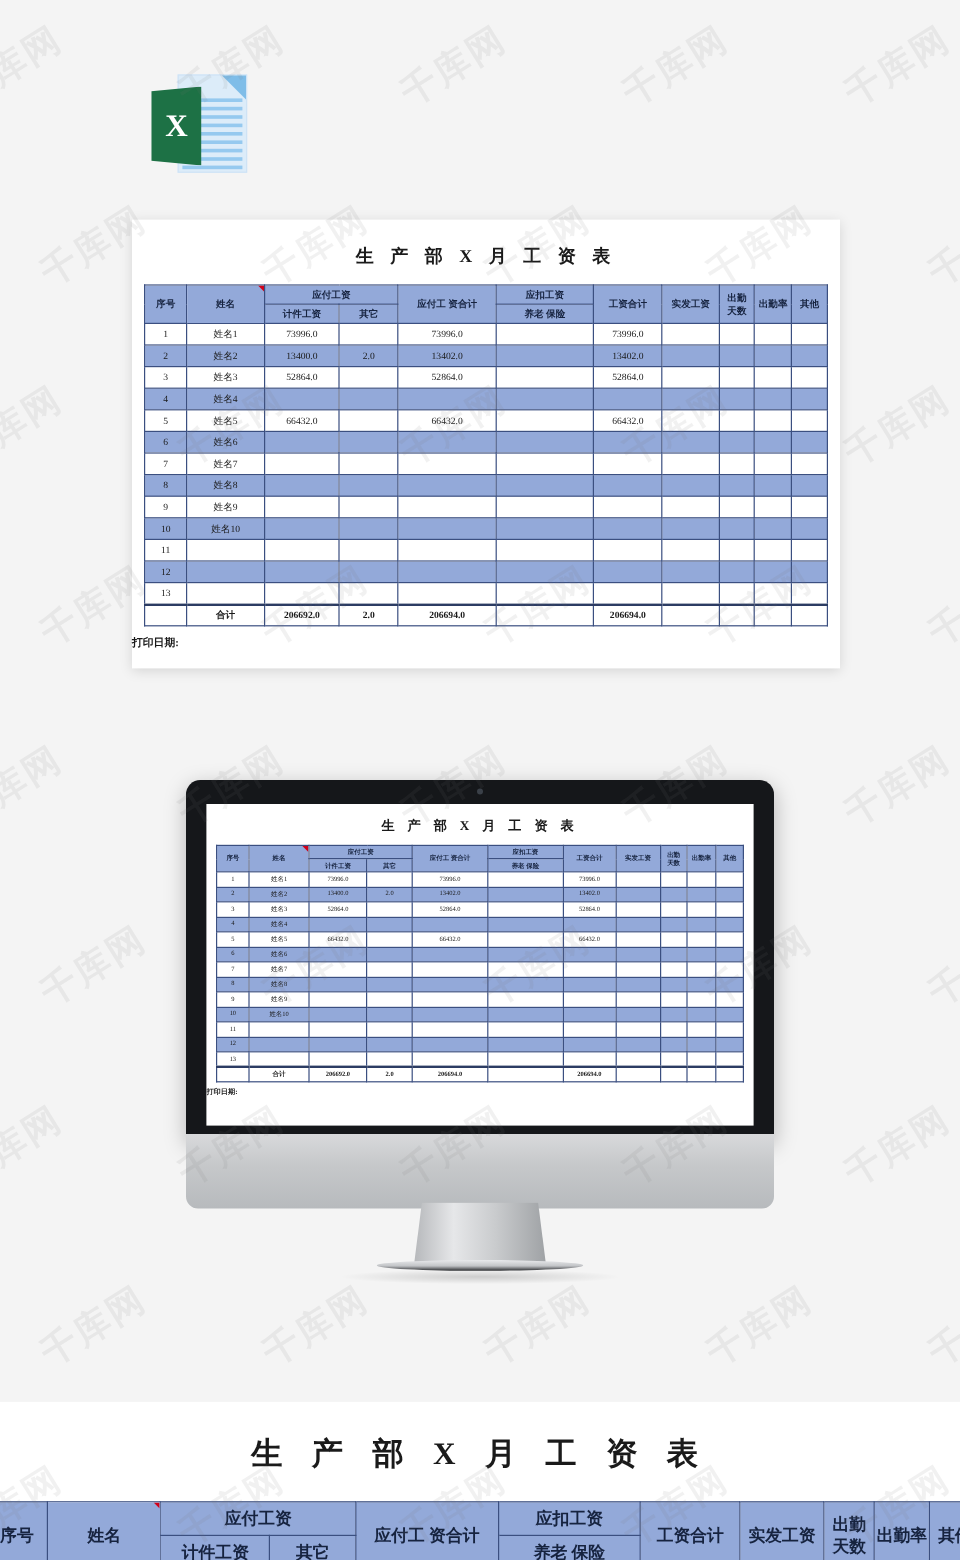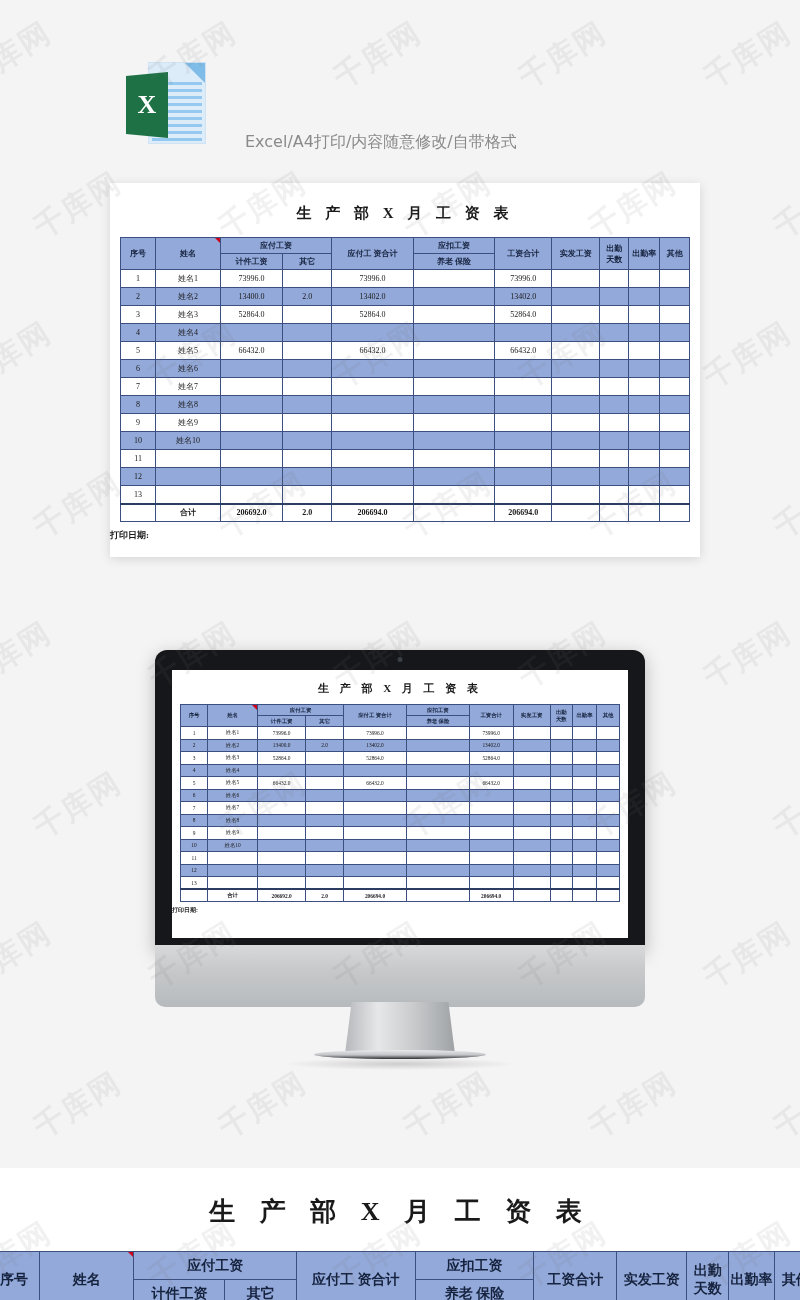--- a/index.html
+++ b/index.html
@@ -203,21 +203,20 @@
         <i></i>
         <i></i>
         <i></i>
         <i></i>
         <i></i>
         <i></i>
         <i></i>
     </div>
     <div class="x-panel">X</div>
   </div>
-  <div class="head-sub">Excel/A4打印/内容随意修改/自带格式</div>
 </div>
 
 <div class="sheet1 s1">
   <div class="sheet-title">生 产 部 X 月 工 资 表</div>
   <div>
       <table class="pay">
         <colgroup>
           <col style="width: 6.3%;">
           <col style="width: 11.6%;">
           <col style="width: 11.2%;">

